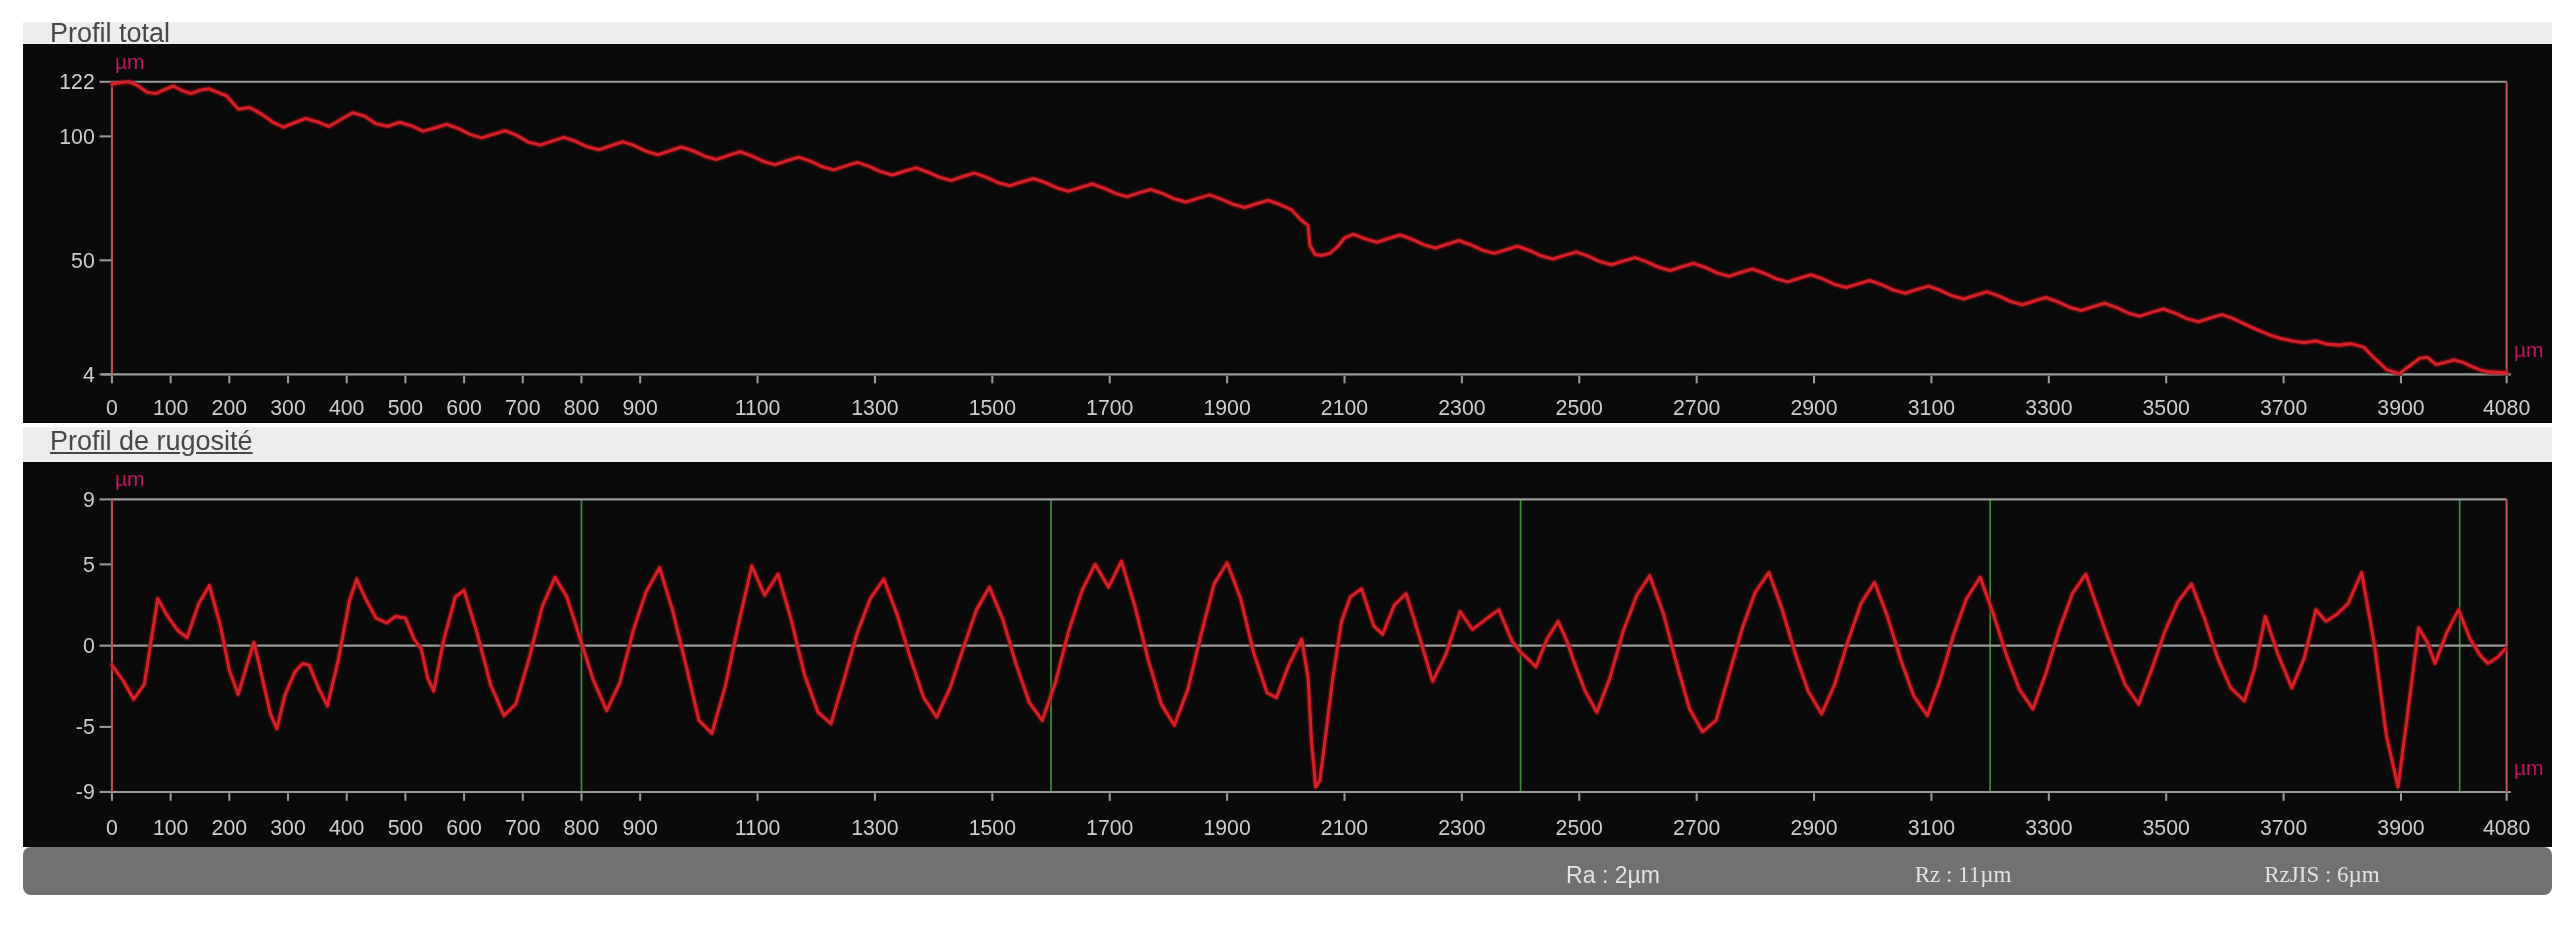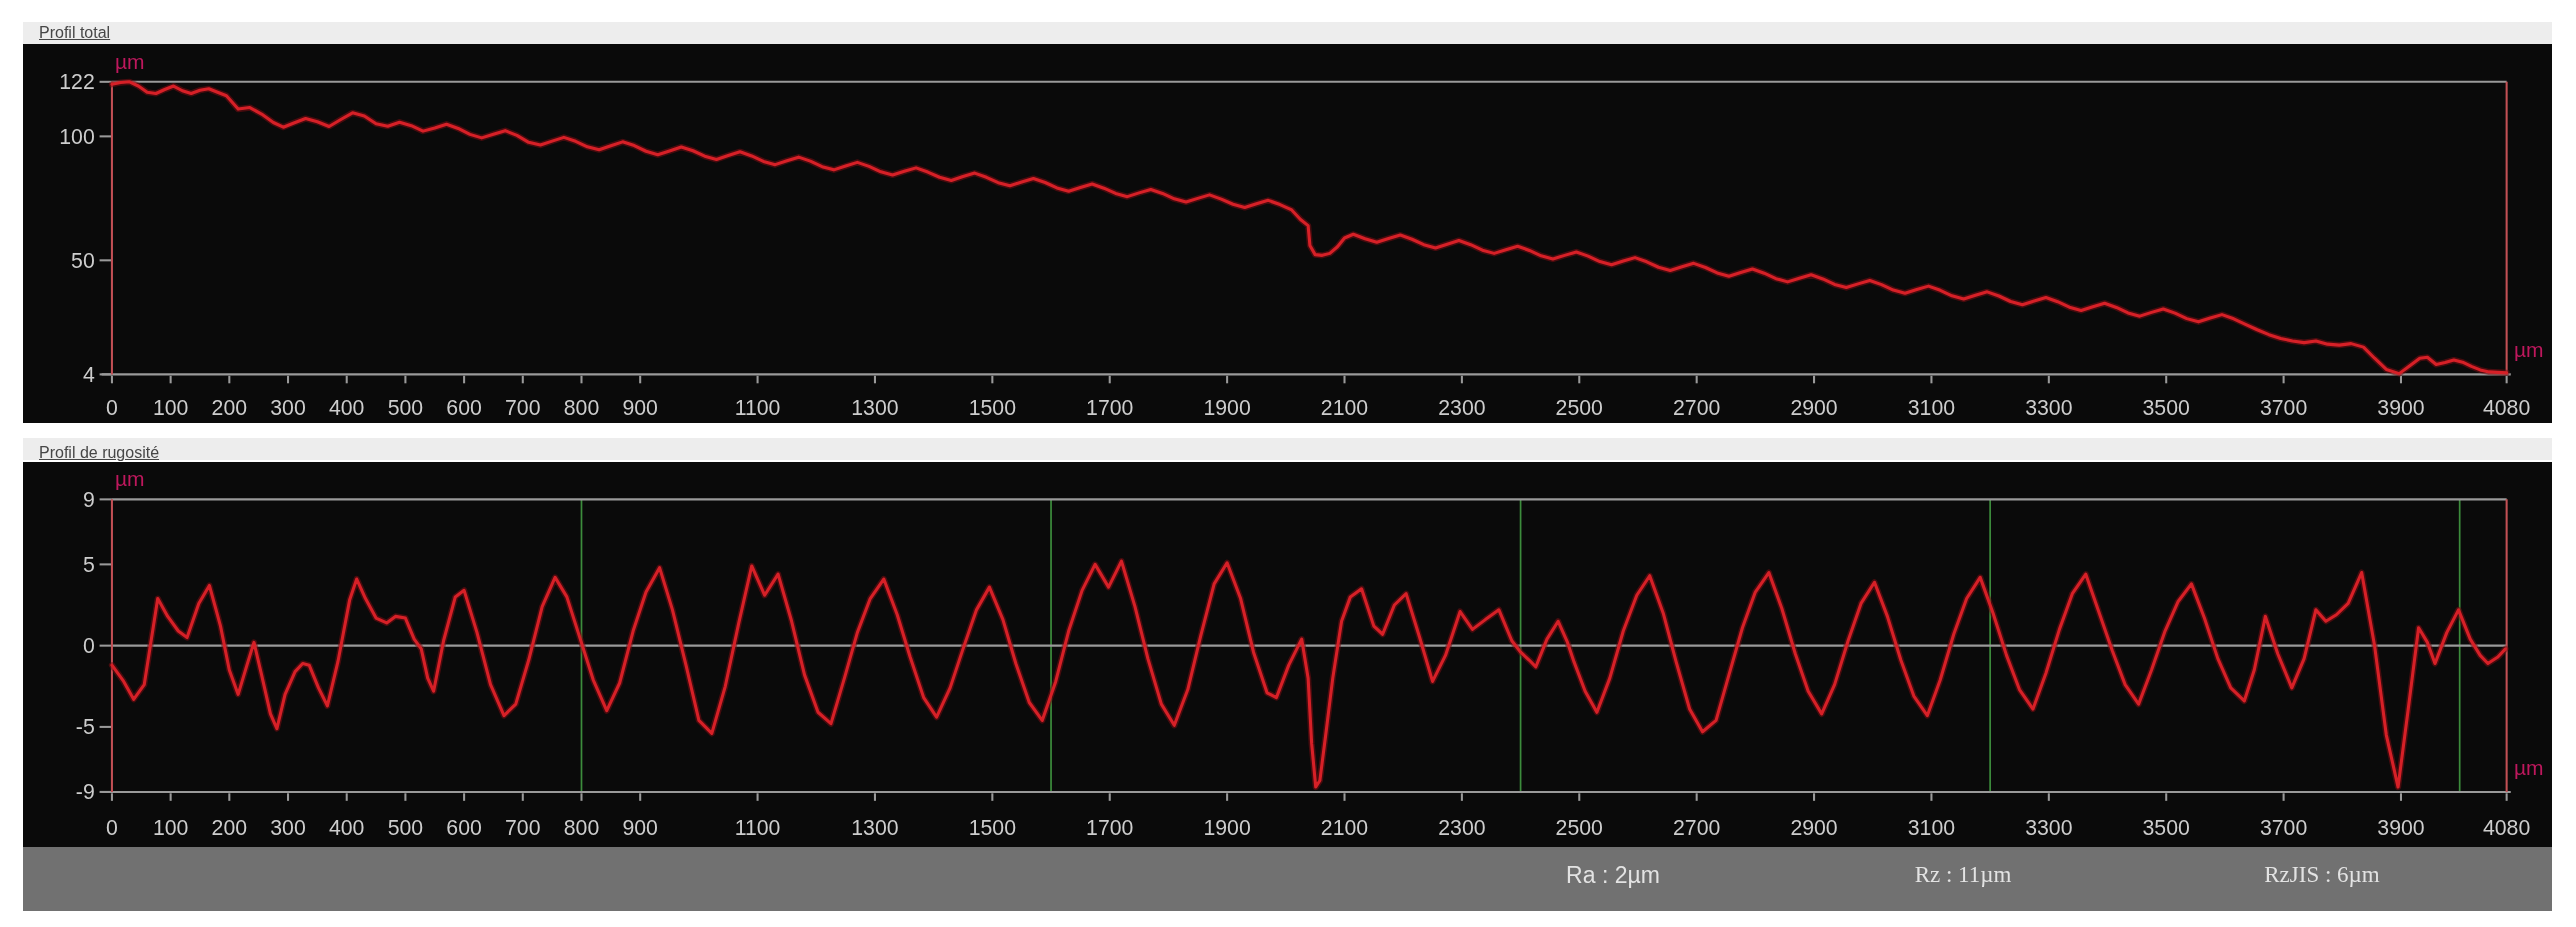--- a/index.html
+++ b/index.html
@@ -1,29 +1,29 @@
 <!DOCTYPE html>
 <html style="font-size:11px"><head>
 <meta charset="utf-8">
 <style>
   html,body{margin:0;padding:0;background:#ffffff;}
   #page{position:relative;width:2576px;height:928px;background:#ffffff;overflow:hidden;
         font-family:"Liberation Sans",sans-serif;}
   .strip{position:absolute;left:23px;width:2529px;background:#ededed;}
-  .strip .strip-label{display:block;margin-left:16px;color:#474747;font-size:16px;white-space:nowrap;text-decoration:underline;}
+  .strip .strip-label{display:block;margin-left:27px;color:#474747;font-size:27px;white-space:nowrap;text-decoration:underline;}
   #strip1{top:22px;height:22px;}
   #strip1 .strip-label{line-height:22px;}
-  #strip2{top:438px;height:22px;}
+  #strip2{top:427px;height:35px;}
   #strip2 .strip-label{line-height:29.5px;}
   .panel{position:absolute;left:23px;width:2529px;background:#0a0a0a;}
   #panel1{top:44px;height:379px;}
   #panel2{top:462px;height:385px;}
   #chart-svg{position:absolute;left:0;top:0;z-index:5;pointer-events:none;}
   .unit-label{position:absolute;z-index:6;color:#be185d;font-size:21px;line-height:21px;}
-  #statusbar{position:absolute;left:23px;top:847px;width:2529px;height:64px;background:#717171;z-index:4;}
+  #statusbar{position:absolute;left:23px;top:847px;width:2529px;height:48px;background:#717171;z-index:4;border-radius:8px;}
   .status-item{position:absolute;top:0;height:56px;line-height:56px;transform:translateX(-50%);
                color:#e3e3e3;font-size:23px;white-space:nowrap;}
   svg text{font-family:"Liberation Sans",sans-serif;fill:#cdcdcd;font-size:31px;}
 </style>
 </head>
 <body>
 
 <div id="page">
 
   <div id="strip1" class="strip">

